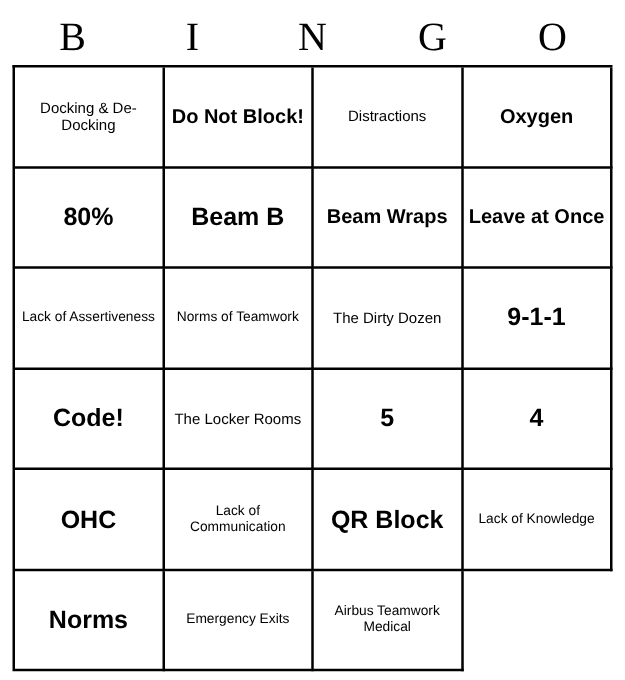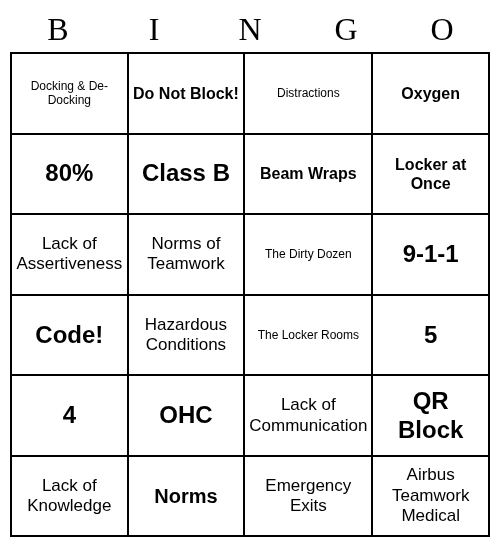--- a/index.html
+++ b/index.html
@@ -49,25 +49,25 @@
       text-align: center;
       padding: 4px;
       min-height: 80px;
     }
     .bingo-cell span {
       display: block;
       width: 100%;
       text-align: center;
       line-height: 1.2;
     }
-    .size-xl { font-size: 24px; font-weight: bold; }
+    .size-xl { font-size: 20px; font-weight: bold; }
     .size-lg { font-size: 20px; font-weight: bold; }
     .size-md { font-size: 16px; font-weight: bold; }
     .size-sm { font-size: 12px; }
-    .size-xs { font-size: 17px; }
+    .size-xs { font-size: 11px; }
   </style>
 </head>
 <body>
 
 <div class="bingo-container">
   <div class="bingo-header">
   <div class="bingo-header-cell">B</div>
       <div class="bingo-header-cell">I</div>
       <div class="bingo-header-cell">N</div>
       <div class="bingo-header-cell">G</div>
@@ -83,45 +83,42 @@
       <div class="bingo-cell">
         <span class="size-sm">Distractions</span>
       </div>
       <div class="bingo-cell">
         <span class="size-md">Oxygen</span>
       </div>
       <div class="bingo-cell">
         <span class="size-xl">80%</span>
       </div>
       <div class="bingo-cell">
-        <span class="size-xl">Class B</span>
+        <span class="size-xl">Beam B</span>
       </div>
       <div class="bingo-cell">
         <span class="size-md">Beam Wraps</span>
       </div>
       <div class="bingo-cell">
-        <span class="size-md">Locker at Once</span>
+        <span class="size-md">Leave at Once</span>
       </div>
       <div class="bingo-cell">
         <span class="size-xs">Lack of Assertiveness</span>
       </div>
       <div class="bingo-cell">
         <span class="size-xs">Norms of Teamwork</span>
       </div>
       <div class="bingo-cell">
         <span class="size-sm">The Dirty Dozen</span>
       </div>
       <div class="bingo-cell">
         <span class="size-xl">9-1-1</span>
       </div>
       <div class="bingo-cell">
         <span class="size-xl">Code!</span>
-      </div>
-      <div class="bingo-cell">
-        <span class="size-xs">Hazardous Conditions</span>
       </div>
       <div class="bingo-cell">
         <span class="size-sm">The Locker Rooms</span>
       </div>
       <div class="bingo-cell">
         <span class="size-xl">5</span>
       </div>
       <div class="bingo-cell">
         <span class="size-xl">4</span>
       </div>

